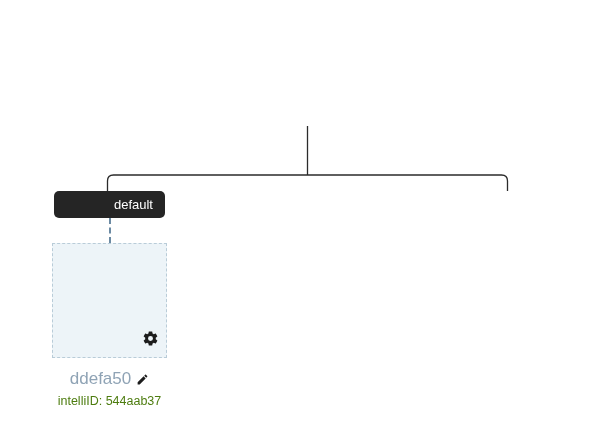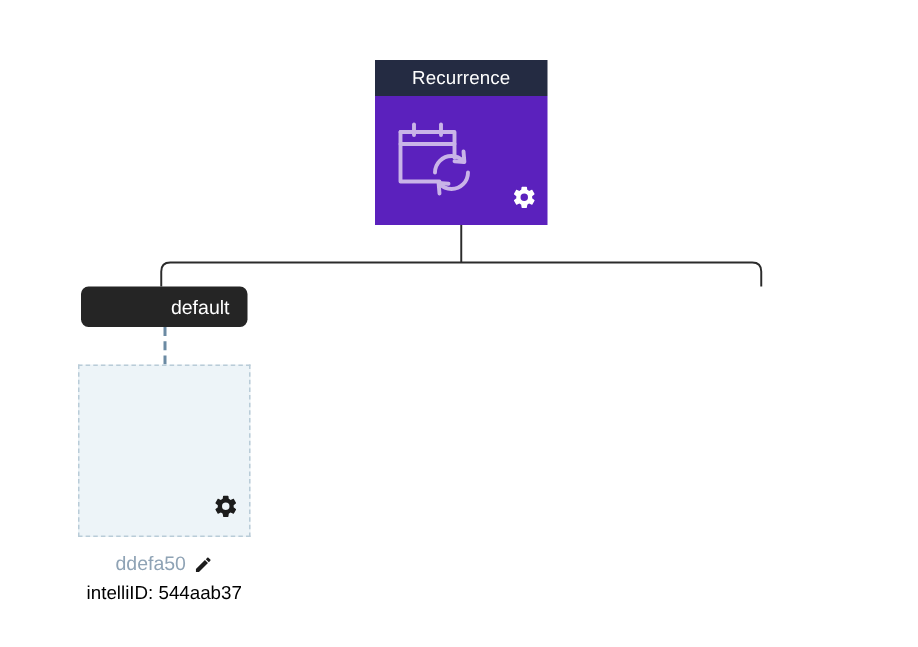--- a/index.html
+++ b/index.html
@@ -120,87 +120,45 @@
     text-align: center;
     line-height: 1.45;
   }
   .caption-row {
     display: flex;
     align-items: center;
     justify-content: center;
     gap: 5px;
   }
   .caption-id {
-    font-size: 13px;
+    font-size: 17px;
     color: #8fa3b5;
   }
   .caption-sub {
     font-size: 12.5px;
-    color: #000000;
+    color: #4d7c0f;
     white-space: nowrap;
   }
   .pencil {
     display: inline-flex;
     line-height: 0;
   }
 </style>
 </head>
 <body>
 
 <div id="canvas">
 
   <svg id="connectors" viewBox="0 0 612 431" width="612" height="431">
 
     <path d="M307.5,126 L307.5,175" fill="none" stroke="#2b2b2b" stroke-width="1.3"></path>
 
     <path d="M107.5,191 L107.5,181 Q107.5,175 113.5,175 L501.5,175 Q507.5,175 507.5,181 L507.5,191" fill="none" stroke="#2b2b2b" stroke-width="1.3"></path>
   </svg>
 
-  <div class="node-parent">
-    <div class="node-header">
-      <span>Recurrence</span>
-    </div>
-    <div class="node-body">
-
-      <span class="big-icon">
-        <svg width="58" height="58" viewBox="0 0 58 58" fill="none" stroke="#c9b4e8" stroke-width="2.6" stroke-linecap="round" stroke-linejoin="round">
-
-          <path d="M4,11 L4,44 L30,44"></path>
-          <path d="M4,11 L40,11 L40,28"></path>
-          <path d="M4,19 L40,19"></path>
-
-          <path d="M13,6 L13,13"></path>
-          <path d="M31,6 L31,13"></path>
-
-          <path d="M27,38 a11,11 0 0 1 11,-11 a11,11 0 0 1 8,3.6"></path>
-          <path d="M49,38 a11,11 0 0 1 -11,11 a11,11 0 0 1 -8,-3.6"></path>
-          <path d="M46,24 L46.6,31 L40,30.5" fill="none"></path>
-          <path d="M30,52 L29.4,45 L36,45.5" fill="none"></path>
-        </svg>
-      </span>
-
-      <span class="gear-white">
-        <svg width="17" height="17" viewBox="0 0 24 24" fill="#ffffff">
-          <path d="M19.4,13 c0.04-0.33,0.06-0.66,0.06-1s-0.02-0.67-0.06-1l2.1-1.65
-                   c0.2-0.15,0.25-0.42,0.13-0.64l-2-3.46 c-0.12-0.22-0.39-0.3-0.61-0.22
-                   l-2.49,1 c-0.52-0.4-1.08-0.73-1.69-0.98 L14.5,2.42
-                   C14.46,2.18,14.25,2,14,2 h-4 C9.75,2,9.54,2.18,9.5,2.42
-                   L9.13,5.05 C8.52,5.3,7.96,5.64,7.44,6.03 l-2.49,-1
-                   C4.73,4.95,4.46,5.03,4.34,5.25 l-2,3.46 C2.22,8.93,2.27,9.2,2.47,9.35
-                   L4.57,11 C4.53,11.33,4.5,11.67,4.5,12 s0.03,0.67,0.07,1
-                   l-2.1,1.65 c-0.2,0.15-0.25,0.42-0.13,0.64 l2,3.46
-                   c0.12,0.22,0.39,0.3,0.61,0.22 l2.49,-1 c0.52,0.4,1.08,0.73,1.69,0.98
-                   l0.37,2.63 C9.54,21.82,9.75,22,10,22 h4 c0.25,0,0.46-0.18,0.5-0.42
-                   l0.37,-2.63 c0.61,-0.25,1.17,-0.59,1.69,-0.98 l2.49,1
-                   c0.22,0.08,0.49,0,0.61,-0.22 l2,-3.46 c0.12,-0.22,0.07,-0.49,-0.13,-0.64
-                   L19.4,13z M12,15.5 A3.5,3.5 0 1,1 12,8.5 A3.5,3.5 0 1,1 12,15.5z"></path>
-        </svg>
-      </span>
-    </div>
-  </div>
 
   <div class="branch branch-left">
     <div class="branch-pill">
       <span>default</span>
     </div>
     <div class="dashed-stub"></div>
     <div class="placeholder-box">
       <span class="gear-dark">
         <svg width="17" height="17" viewBox="0 0 24 24" fill="#1c1c1c">
           <path d="M19.4,13 c0.04-0.33,0.06-0.66,0.06-1s-0.02-0.67-0.06-1l2.1-1.65

